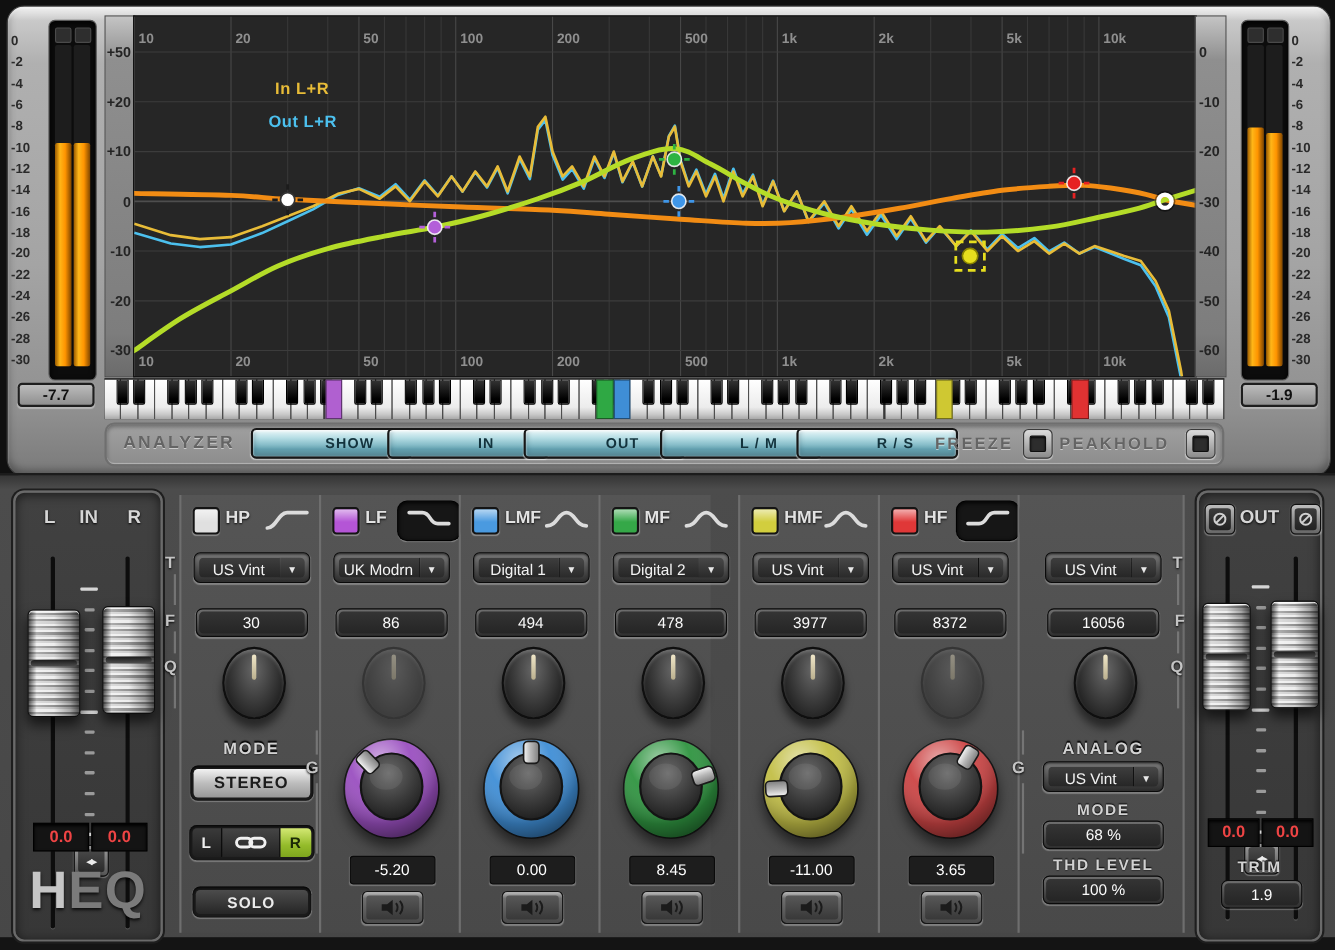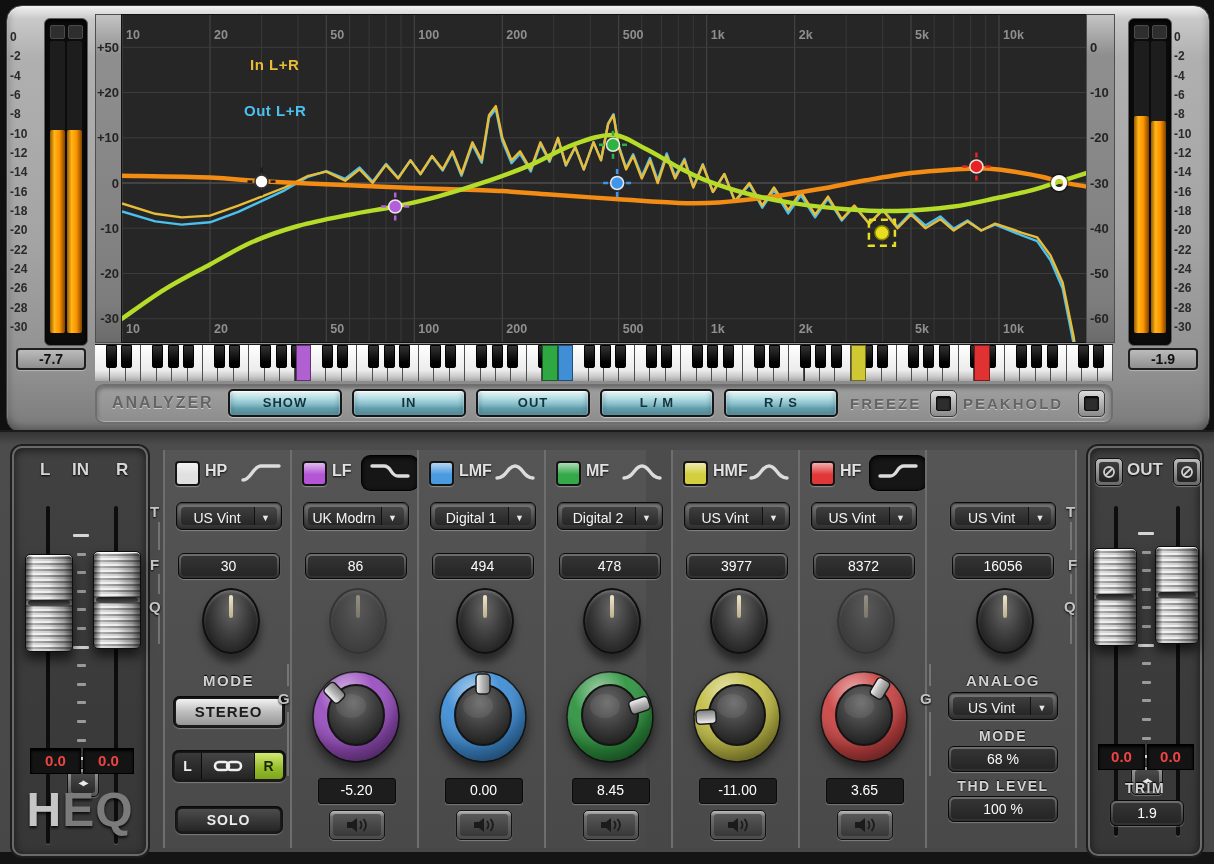--- a/index.html
+++ b/index.html
@@ -33,21 +33,21 @@
     border:1px solid #000;border-radius:0 0 2px 2px;z-index:2;}
   .ckey{position:absolute;top:0;bottom:0;z-index:3;box-sizing:border-box;border:1px solid rgba(0,0,0,.45);}
   
   #analyzer-bar{border:2px solid #6f6f6f;border-radius:9px;background:linear-gradient(#a0a0a0,#8d8d8d);
     box-shadow:inset 0 2px 4px rgba(0,0,0,.35), inset 0 -1px 1px rgba(255,255,255,.4);}
   .metal-label{color:#646464;font-weight:bold;letter-spacing:2px;font-size:15px;
     text-shadow:0 1px 0 rgba(255,255,255,.5);}
   .teal{position:absolute;height:24px;border:2px solid #171717;border-radius:5px;
     background:linear-gradient(180deg,#eaf7f9 0%,#b5dde4 30%,#6aa9b8 72%,#86bcc8 100%);
     box-shadow:inset 0 1px 2px rgba(255,255,255,.95), inset 0 -4px 6px rgba(0,40,55,.4), 0 1px 1px rgba(255,255,255,.5);
-    color:#13333d;font-weight:bold;font-size:13px;letter-spacing:1px;text-align:center;line-height:23px;cursor:pointer;}
+    color:#13333d;font-weight:bold;font-size:13px;letter-spacing:1px;text-align:center;line-height:23px;cursor:pointer;padding-left:33px;}
   .sqbtn{position:absolute;width:25px;height:25px;border-radius:5px;border:1px solid #3a3a3a;
     background:linear-gradient(#dcdcdc,#8a8a8a);box-shadow:0 1px 1px rgba(255,255,255,.5);}
   .sqbtn>div{position:absolute;left:5px;top:5px;width:13px;height:13px;background:#2d2d2d;border-radius:2px;
     border:1px solid #0e0e0e;box-shadow:inset 0 1px 2px #000;}
   
   #bottom{left:0;top:430px;width:1214px;height:428px;
     background:linear-gradient(180deg,#353535 0%,#4c4c4c 3%,#474747 100%);border-top:2px solid #1c1c1c;}
   #bottom-strip{left:0;top:852px;width:1214px;height:12px;background:#141414;}
   .band-col{position:absolute;top:450px;height:398px;background:linear-gradient(180deg,#555,#494949);
     border-left:2px solid #6e6e6e;box-sizing:border-box;}
@@ -349,21 +349,21 @@
     </svg>
   <div class="abs gstrip" id="yrstrip" style="left:1086px;top:14px;width:27px;height:327px;">
       <span style="top: 27px; left: 3px;">0</span>
       <span style="top: 72.2px; left: 3px;">-10</span>
       <span style="top: 117.4px; left: 3px;">-20</span>
       <span style="top: 162.6px; left: 3px;">-30</span>
       <span style="top: 207.8px; left: 3px;">-40</span>
       <span style="top: 253px; left: 3px;">-50</span>
       <span style="top: 298.2px; left: 3px;">-60</span>
     </div>
-  <div class="legend" id="legend-in" style="left: 250px; top: 56px; color: rgb(232, 188, 56);">In L+R</div>
+  <div class="legend" id="legend-in" style="left: 250px; top: 72px; color: rgb(232, 188, 56);">In L+R</div>
   <div class="legend" id="legend-out" style="left: 244px; top: 102px; color: rgb(76, 192, 238);">Out L+R</div>
 
   <div class="abs" id="keyboard" style="left:95px;top:344px;width:1018px;height:36px;">
       <div class="wkey" style="left: 0px; width: 15.42px;"></div>
       <div class="wkey" style="left: 15.42px; width: 15.42px;"></div>
       <div class="wkey" style="left: 30.85px; width: 15.42px;"></div>
       <div class="wkey" style="left: 46.27px; width: 15.42px;"></div>
       <div class="wkey" style="left: 61.7px; width: 15.42px;"></div>
       <div class="wkey" style="left: 77.12px; width: 15.42px;"></div>
       <div class="wkey" style="left: 92.55px; width: 15.42px;"></div>

